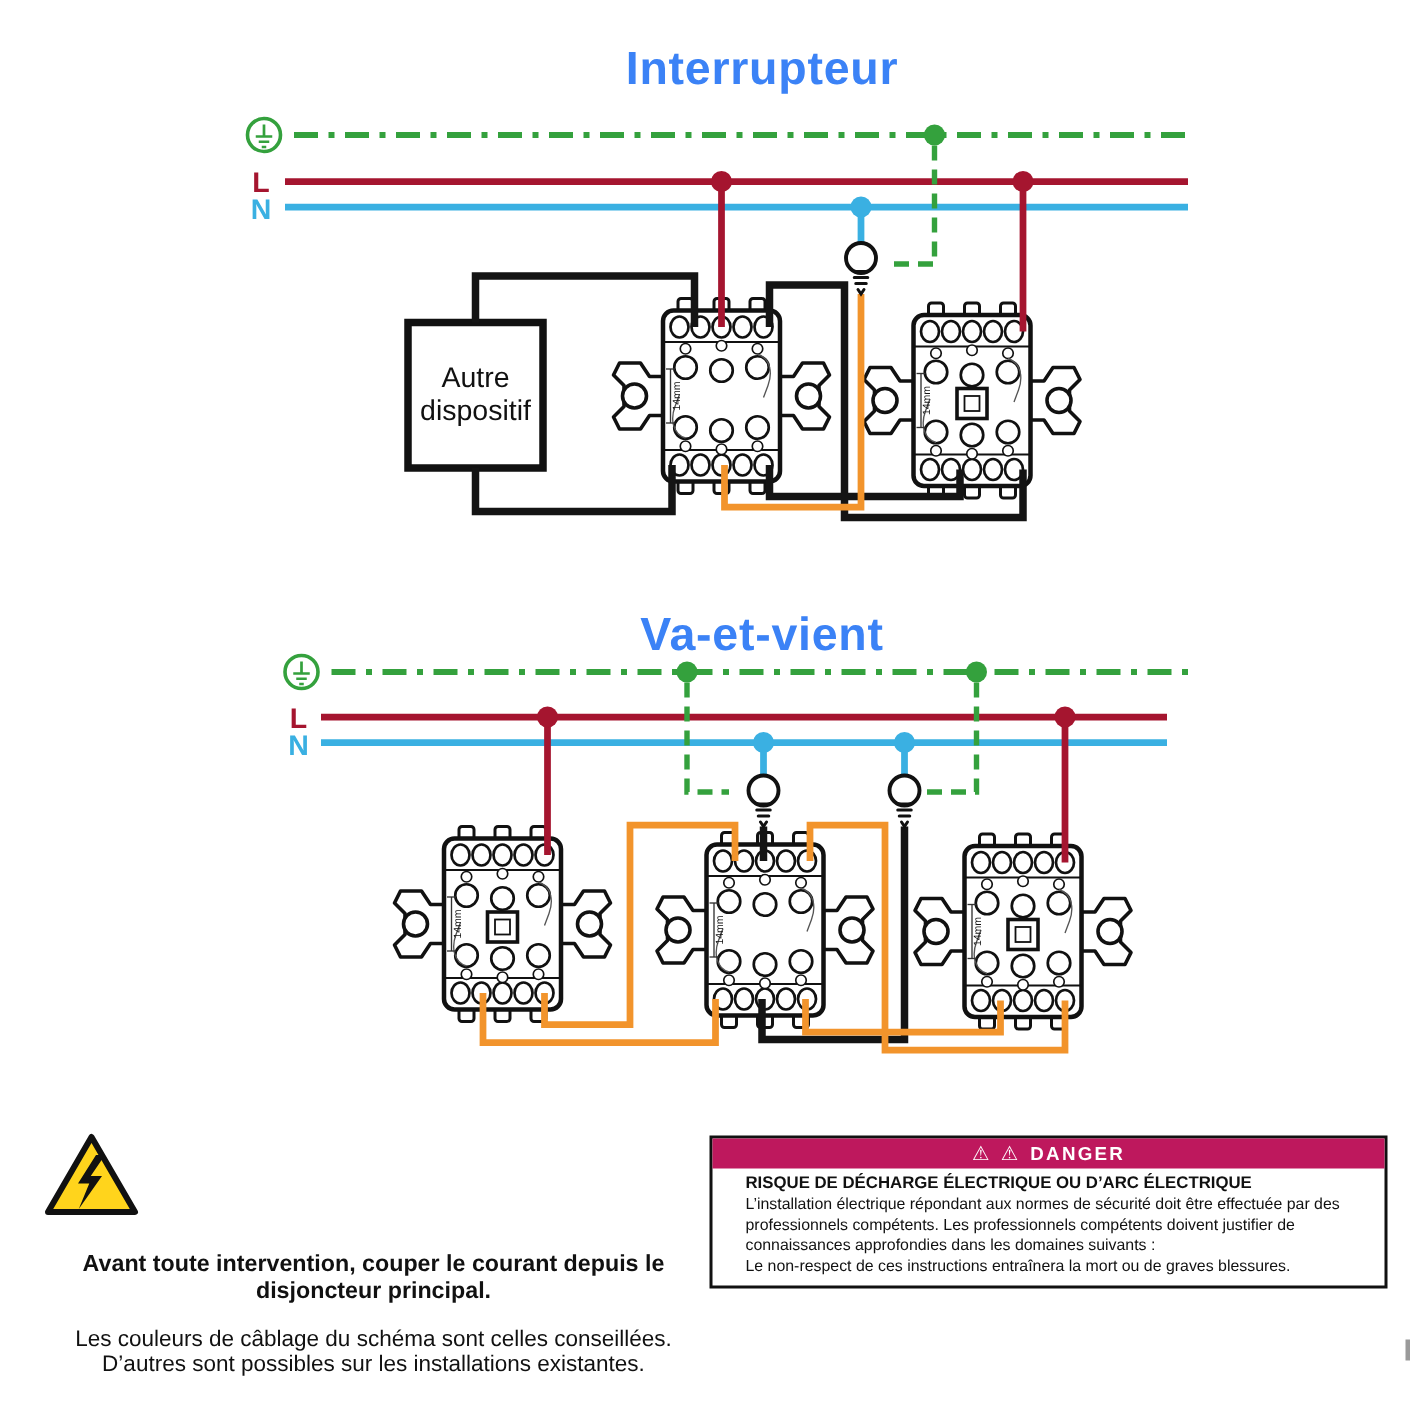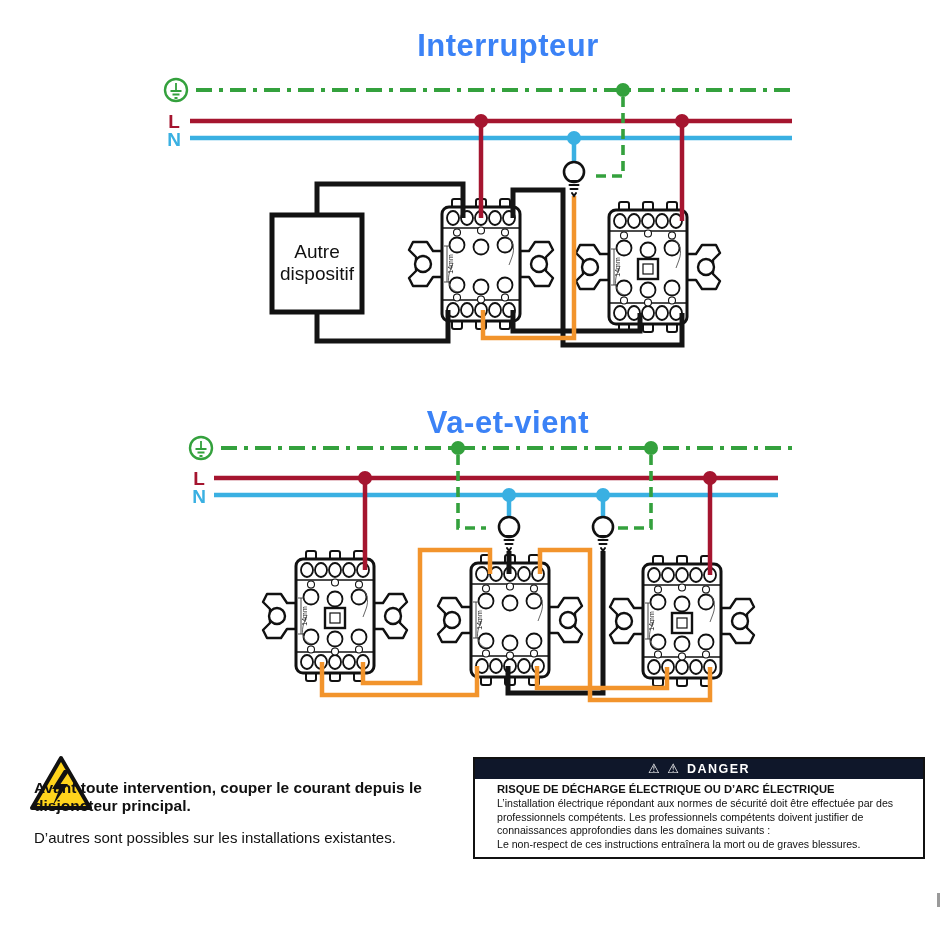--- a/index.html
+++ b/index.html
@@ -5,28 +5,28 @@
   html,body{margin:0;padding:0;background:#fff;}
   .page{position:relative;width:940px;height:940px;background:#fff;overflow:hidden;
         font-family:"Liberation Sans", sans-serif;color:#111;}
   .title{position:absolute;left:308px;width:400px;margin:0;text-align:center;
          font-size:31px;font-weight:bold;letter-spacing:0.5px;color:#3b82f6;}
   .t1{top:28px;}
   .t2{top:405px;}
   svg.diagram{position:absolute;left:0;display:block;}
   .d1{top:0;}
   .d2{top:360px;}
-  .notes{position:absolute;left:34px;top:779px;width:430px;}
+  .notes{position:absolute;left:34px;top:834px;width:430px;text-align:center;}
   .notes .n1{margin:0 0 14px 0;font-size:15.5px;font-weight:bold;}
   .notes .n2{margin:0;font-size:15px;}
   .notes .n3{margin:0;font-size:15px;}
   .warn-tri{position:absolute;left:28px;top:754px;}
   .danger{position:absolute;left:473px;top:757px;width:452px;border:2px solid #111;
           background:#fff;box-sizing:border-box;}
-  .danger-header{background:#0f172a;color:#fff;text-align:center;font-size:12.5px;
+  .danger-header{background:#be185d;color:#fff;text-align:center;font-size:12.5px;
                  font-weight:bold;letter-spacing:1.5px;padding:2px 0 3px 0;}
   .danger-header .tri{font-weight:normal;font-size:13px;letter-spacing:2px;margin-right:6px;}
   .danger-body{padding:4px 8px 6px 22px;font-size:10.6px;line-height:13.4px;}
   .danger-title{font-weight:bold;font-size:11.2px;margin:0 0 1px 0;}
   .danger-intro{margin:0;}
   .danger-list{margin:0;padding:0;list-style:none;}
   .danger-list li::before{content:"• ";}
   .danger-footer{margin:0;font-weight:normal;}
   .scroll-frag{position:absolute;right:0;top:893px;width:3px;height:14px;background:#9a9a9a;}
   text{font-family:"Liberation Sans", sans-serif;}
@@ -195,20 +195,21 @@
       </g>
   </svg>
 
   <svg class="warn-tri" width="66" height="60" viewBox="0 0 66 60">
     <path d="M33,4 L62,54 H4 Z" stroke="#111" stroke-width="4" stroke-linejoin="round" fill="#ffd41c"></path>
     <path d="M36,16 L24,35 h7.5 l-7,17 15.5,-22 h-7.5 l9.5,-14 z" fill="#111"></path>
   </svg>
 
   <div class="notes">
     <p class="n1">Avant toute intervention, couper le courant depuis le disjoncteur principal.</p>
+    <p class="n2">Les couleurs de câblage du schéma sont celles conseillées.</p>
     <p class="n3">D’autres sont possibles sur les installations existantes.</p>
   </div>
 
   <div class="danger">
     <div class="danger-header">
       <span class="tri">⚠ ⚠</span><span>DANGER</span>
     </div>
     <div class="danger-body">
       <p class="danger-title">RISQUE DE DÉCHARGE ÉLECTRIQUE OU D’ARC ÉLECTRIQUE</p>
       <p class="danger-intro">L’installation électrique répondant aux normes de sécurité doit être effectuée par des professionnels compétents. Les professionnels compétents doivent justifier de connaissances approfondies dans les domaines suivants :</p>

